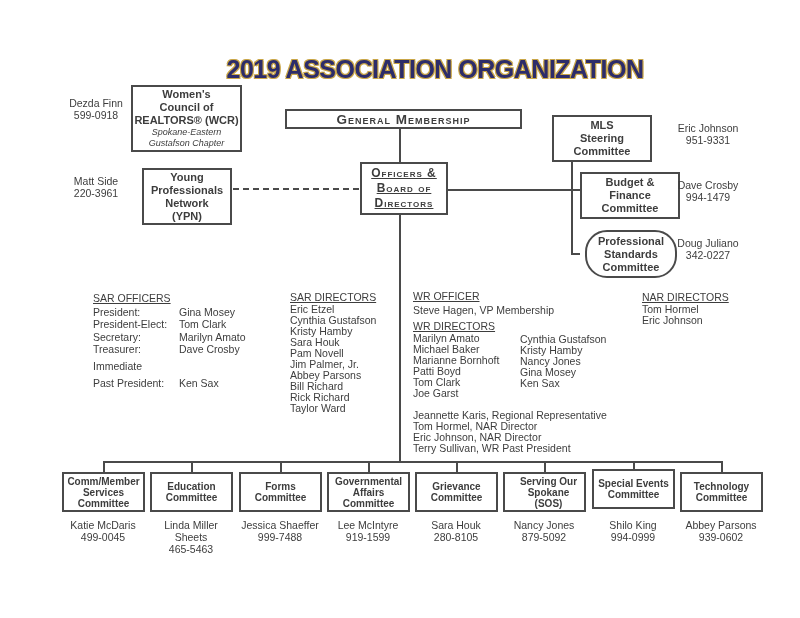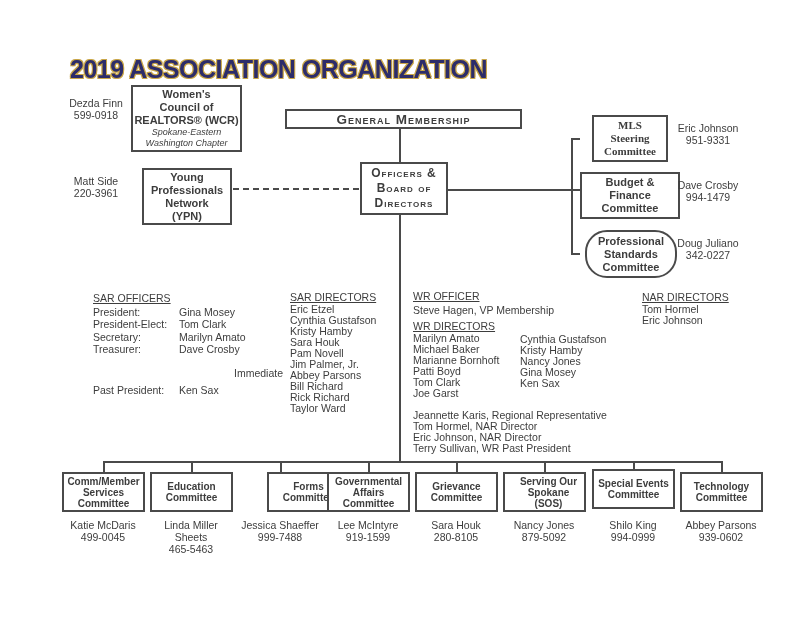--- a/index.html
+++ b/index.html
@@ -2,21 +2,21 @@
 <html><head>
 <meta charset="utf-8">
 <style>
   html,body{margin:0;padding:0;background:#fff;}
   #canvas{
     position:relative;width:800px;height:618px;background:#fff;
     font-family:"Liberation Sans",sans-serif;color:#3d3d3d;overflow:hidden;
     outline:1px solid #d9d9d9;
   }
   .title{
-    position:absolute;top:55px;left:70px;width:730px;
+    position:absolute;top:55px;left:70px;width:730px;text-align:center;
     font-weight:bold;font-size:25px;letter-spacing:-0.5px;color:#2c2c6a;
     text-shadow:-1px -1px 0 #c9a648,1px -1px 0 #c9a648,-1px 1px 0 #c9a648,1px 1px 0 #c9a648;
     white-space:nowrap;
   }
   .obox{
     position:absolute;border:2px solid #4a4a4a;background:#fff;
     display:flex;flex-direction:column;justify-content:center;align-items:center;
     text-align:center;box-sizing:border-box;
   }
   .bline{font-weight:bold;font-size:11px;line-height:13px;}
@@ -60,41 +60,41 @@
   <div class="v" style="left:456px;top:461px;height:11px;"></div>
   <div class="v" style="left:544px;top:461px;height:11px;"></div>
   <div class="v" style="left:633px;top:461px;height:11px;"></div>
   <div class="v" style="left:721px;top:461px;height:11px;"></div>
 
   <div class="obox" style="left:131px;top:85px;width:111px;height:67px;">
     <span class="bline">Women's</span>
     <span class="bline">Council of</span>
     <span class="bline">REALTORS® (WCR)</span>
     <span class="sline">Spokane-Eastern</span>
-    <span class="sline">Washington Chapter</span>
+    <span class="sline">Gustafson Chapter</span>
   </div>
 
   <div class="obox" style="left:285px;top:109px;width:237px;height:20px;">
     <span class="caps" style="font-size:13.5px;">General Membership</span>
   </div>
 
   <div class="obox" style="left:142px;top:168px;width:90px;height:57px;">
     <span class="bline">Young</span>
     <span class="bline">Professionals</span>
     <span class="bline">Network</span>
     <span class="bline">(YPN)</span>
   </div>
 
-  <div class="obox" style="left:360px;top:162px;width:88px;height:53px;">
+  <div class="obox" style="left:360px;top:162px;width:88px;height:53px;text-decoration:underline;">
     <span class="caps" style="font-size:12px;line-height:15px;">Officers &amp;</span>
     <span class="caps" style="font-size:12px;line-height:15px;">Board of</span>
     <span class="caps" style="font-size:12px;line-height:15px;">Directors</span>
   </div>
 
-  <div class="obox" style="left:592px;top:115px;width:76px;height:47px;font-family:Liberation Serif, serif;">
+  <div class="obox" style="left:552px;top:115px;width:100px;height:47px;">
     <span class="bline">MLS</span>
     <span class="bline">Steering</span>
     <span class="bline">Committee</span>
   </div>
 
   <div class="obox" style="left:580px;top:172px;width:100px;height:47px;">
     <span class="bline">Budget &amp;</span>
     <span class="bline">Finance</span>
     <span class="bline">Committee</span>
   </div>
@@ -133,21 +133,21 @@
     </div>
     <div class="row">
       <span class="lbl">President-Elect:</span><span>Tom Clark</span>
     </div>
     <div class="row">
       <span class="lbl">Secretary:</span><span>Marilyn Amato</span>
     </div>
     <div class="row">
       <span class="lbl">Treasurer:</span><span>Dave Crosby</span>
     </div>
-    <div style="margin-top:11px;text-align:right;">Immediate</div>
+    <div style="margin-top:4px;">Immediate</div>
     <div class="row" style="margin-top:5px;">
       <span class="lbl">Past President:</span><span>Ken Sax</span>
     </div>
   </div>
 
   <div class="section tight" style="left:290px;top:292px;width:110px;">
     <div class="heading">SAR DIRECTORS</div>
     <div>Eric Etzel</div>
     <div>Cynthia Gustafson</div>
     <div>Kristy Hamby</div>
@@ -197,21 +197,21 @@
 
   <div class="cbox" style="left:62px;">
     <span>Comm/Member</span>
     <span>Services</span>
     <span>Committee</span>
   </div>
   <div class="cbox" style="left:150px;">
     <span>Education</span>
     <span>Committee</span>
   </div>
-  <div class="cbox" style="left:239px;margin-left:28px;">
+  <div class="cbox" style="left:239px;">
     <span>Forms</span>
     <span>Committee</span>
   </div>
   <div class="cbox" style="left:327px;">
     <span>Governmental</span>
     <span>Affairs</span>
     <span>Committee</span>
   </div>
   <div class="cbox" style="left:415px;">
     <span>Grievance</span>

